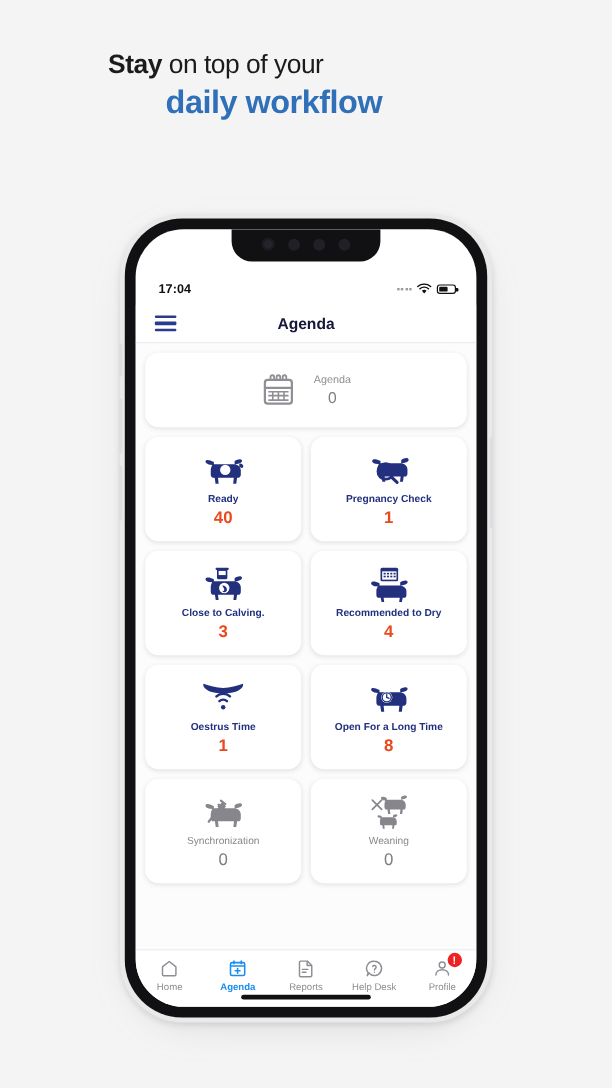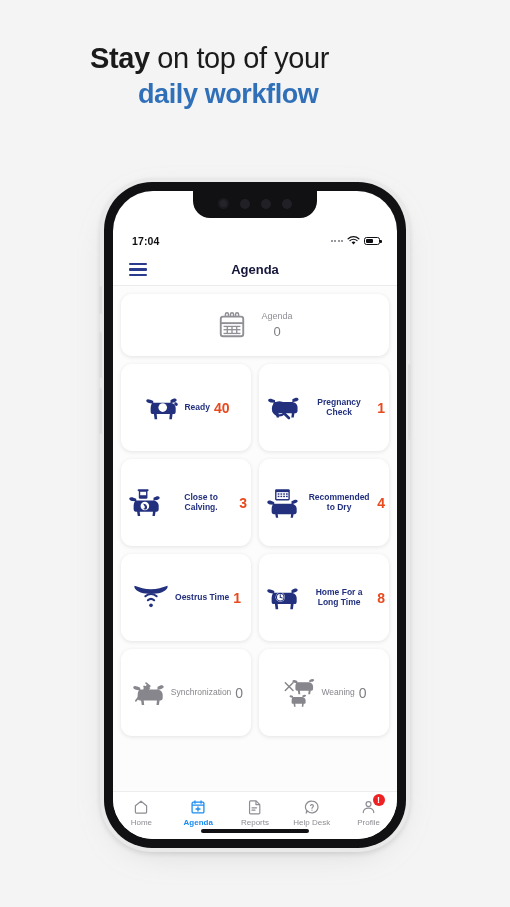--- a/index.html
+++ b/index.html
@@ -14,21 +14,21 @@
   }
 
   
   .headline {
     position: absolute;
     left: 90px;
     top: 40px;
     line-height: 1.28;
   }
   .headline .line1 {
-    font-size: 29px;
+    font-size: 22px;
     color: #1b1b1b;
     letter-spacing: -0.4px;
     white-space: nowrap;
   }
   .headline .line1 .bold { font-weight: bold; }
   .headline .line2 {
     font-size: 27px;
     font-weight: bold;
     color: #3070b8;
     letter-spacing: -0.4px;
@@ -215,21 +215,21 @@
     display: grid;
     grid-template-columns: 1fr 1fr;
     gap: 8px;
   }
   .tile {
     background: #fff;
     border-radius: 11px;
     box-shadow: 0 1px 4px rgba(0,0,0,0.10);
     height: 87px;
     display: flex;
-    flex-direction: row;
+    flex-direction: column;
     align-items: center;
     justify-content: center;
     gap: 4px;
     padding: 6px 4px;
     cursor: pointer;
   }
   .tile .ic { height: 30px; display: flex; align-items: center; justify-content: center; }
   .tile .t-label {
     font-size: 8.5px;
     font-weight: bold;
@@ -474,21 +474,21 @@
                   <path d="M12 10 h20 c4 0 7 2.6 7 6 v4 c0 2-1 3-2.4 3 h-1.2 l-.8 6 h-3 l.6-6 H17 l.6 6 h-3 l-.8-6 h-1.4 C11 23 10 22 10 20 v-4 c0-3.4 2-6 2-6 z"></path>
                   <circle cx="20" cy="15" r="5.4" fill="#ffffff"></circle>
                 </g>
                 <circle cx="20" cy="15" r="4.4" fill="none" stroke="#22307e" stroke-width="1.3"></circle>
                 <g stroke="#22307e" stroke-width="1.2" stroke-linecap="round">
                   <line x1="20" y1="15" x2="20" y2="12.2"></line>
                   <line x1="20" y1="15" x2="22.2" y2="16"></line>
                 </g>
               </svg>
             </div>
-            <div class="t-label">Home For a Long Time</div>
+            <div class="t-label">Open For a Long Time</div>
             <div class="t-value">8</div>
           </div>
 
           <div class="tile muted">
             <div class="ic">
               <svg width="38" height="28" viewBox="0 0 44 32">
                 <g fill="#86868c">
                   <path d="M13 10 C9 8 6 7 5 9 c-.6 1.4 1.2 2.6 3 3.2 L13 13 Z"></path>
                   <path d="M33 9 c3-2 6-2.6 7-.8 .8 1.6-1.6 3-3.6 3.4 L33 12.4 Z"></path>
                   <path d="M12 12 h20 c4 0 7 2.6 7 6 v3.6 c0 2-1 3-2.4 3 h-1.2 l-.8 5.4 h-2.8 l.6-5.4 H17 l.6 5.4 h-2.8 l-.8-5.4 h-1.4 C11 24.6 10 23.6 10 21.6 V18 c0-3.4 2-6 2-6 z"></path>

